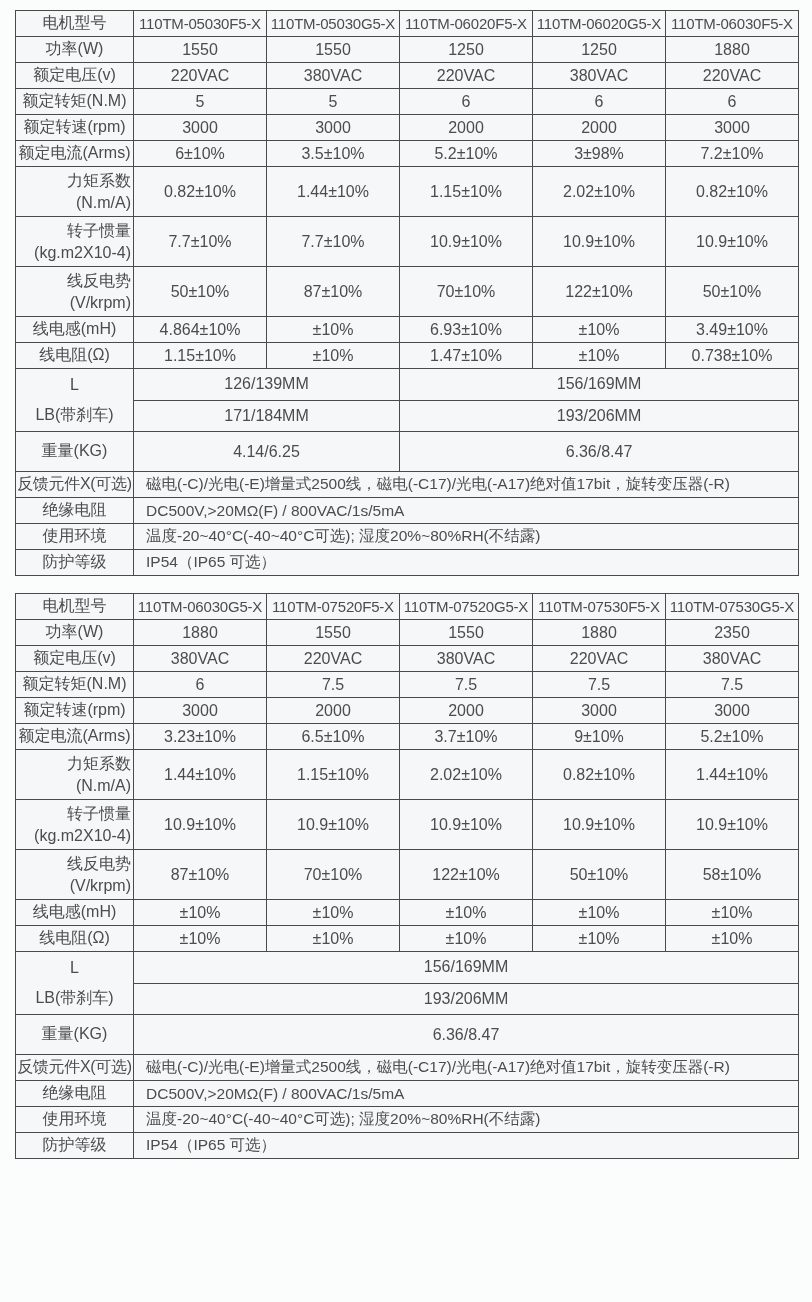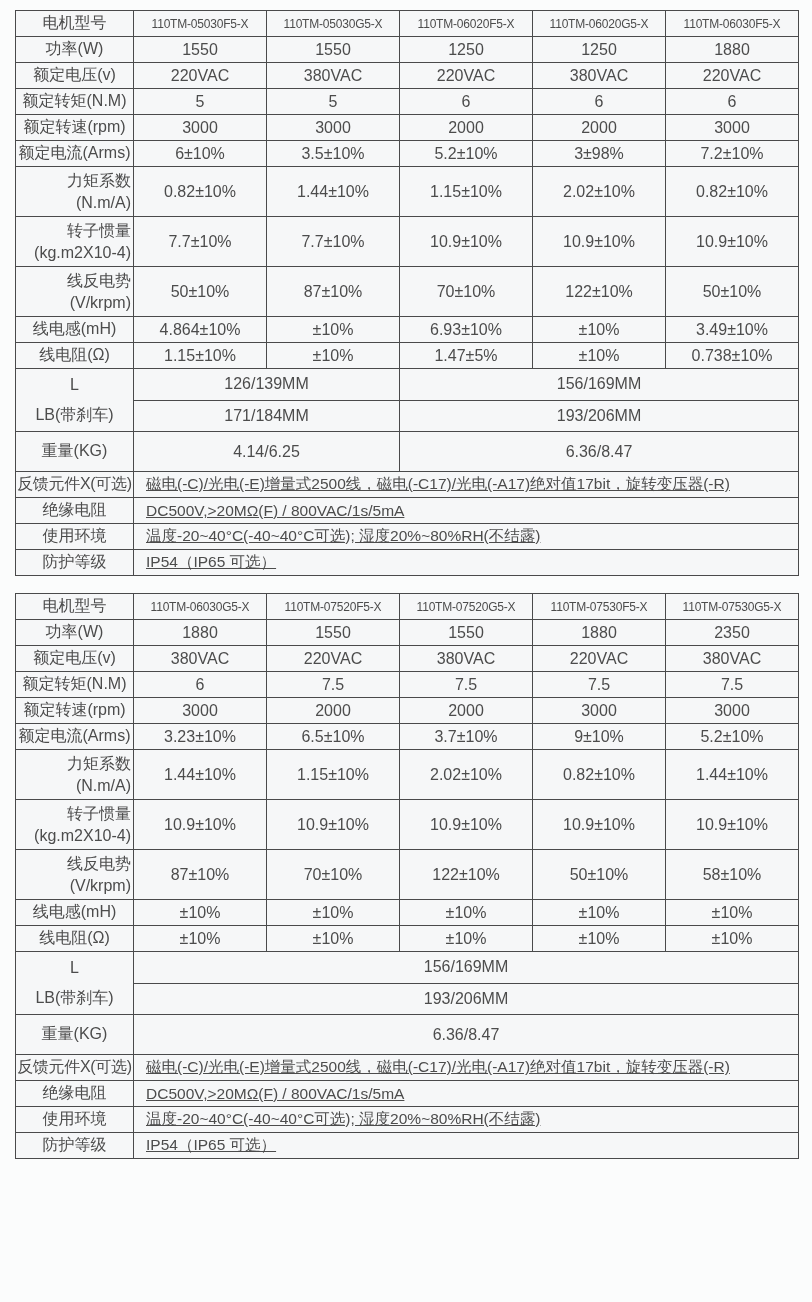--- a/index.html
+++ b/index.html
@@ -29,24 +29,24 @@
     text-align: center;
     vertical-align: middle;
     font-size: 16px;
     padding: 0 2px;
     overflow: hidden;
     white-space: nowrap;
   }
   tr       { height: 26px; }
   tr.tall  { height: 50px; }
   tr.wt    { height: 40px; }
-  td.model { font-size: 12px; padding: 0 1px; letter-spacing: -0.2px; }
+  td.model { font-size: 15px; padding: 0 1px; letter-spacing: -0.2px; }
   td.two   { white-space: pre-line; line-height: 1.35; text-align: right; }
   td.fit   { font-size: 16px; padding: 0 1px; letter-spacing: -0.3px; }
-  td.left  { text-align: left; padding: 0 4px 0 12px; font-size: 15.5px; text-decoration: underline; }
+  td.left  { text-align: left; padding: 0 4px 0 12px; font-size: 15.5px; }
   td.stack { padding: 0; }
   td.stack div {
     height: 31px;
     display: flex;
     align-items: center;
     justify-content: center;
   }
 </style>
 </head>
 <body>
@@ -142,21 +142,21 @@
           <td>4.864±10%</td>
           <td>±10%</td>
           <td>6.93±10%</td>
           <td>±10%</td>
           <td>3.49±10%</td>
         </tr>
         <tr>
           <td>线电阻(Ω)</td>
           <td>1.15±10%</td>
           <td>±10%</td>
-          <td>1.47±5%</td>
+          <td>1.47±10%</td>
           <td>±10%</td>
           <td>0.738±10%</td>
         </tr>
         <tr>
           <td rowspan="2" class="stack">
             <div>L</div>
             <div>LB(带刹车)</div>
           </td>
           <td colspan="2">126/139MM</td>
           <td colspan="3">156/169MM</td>

